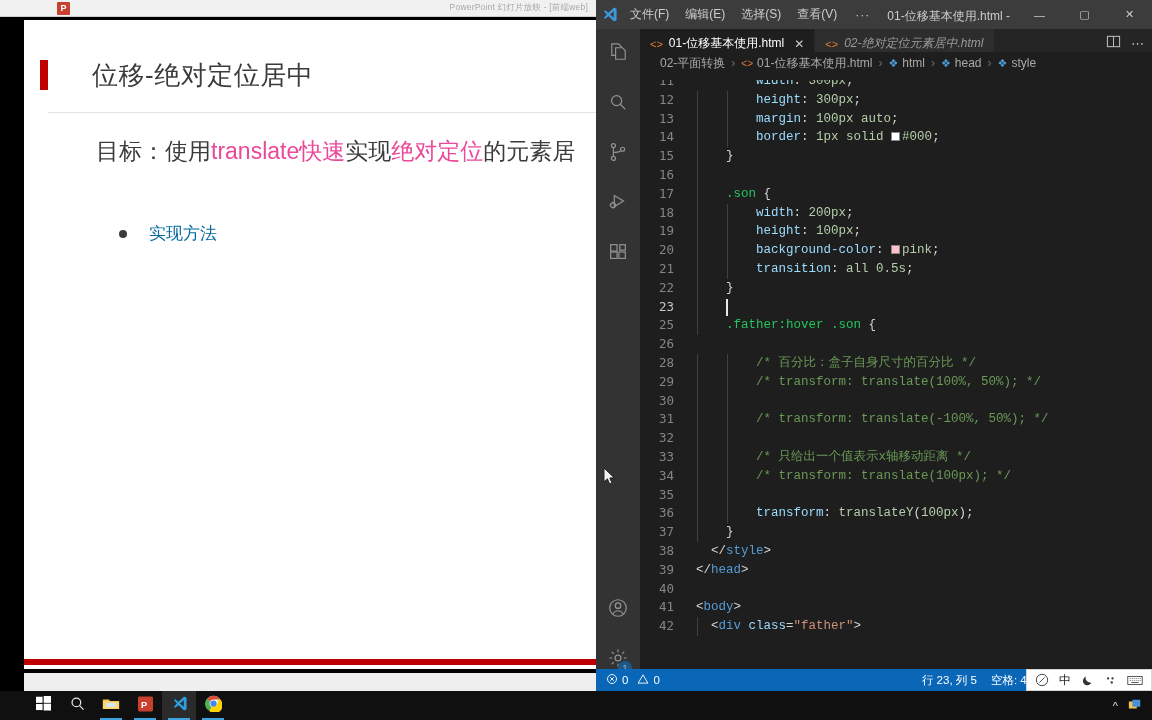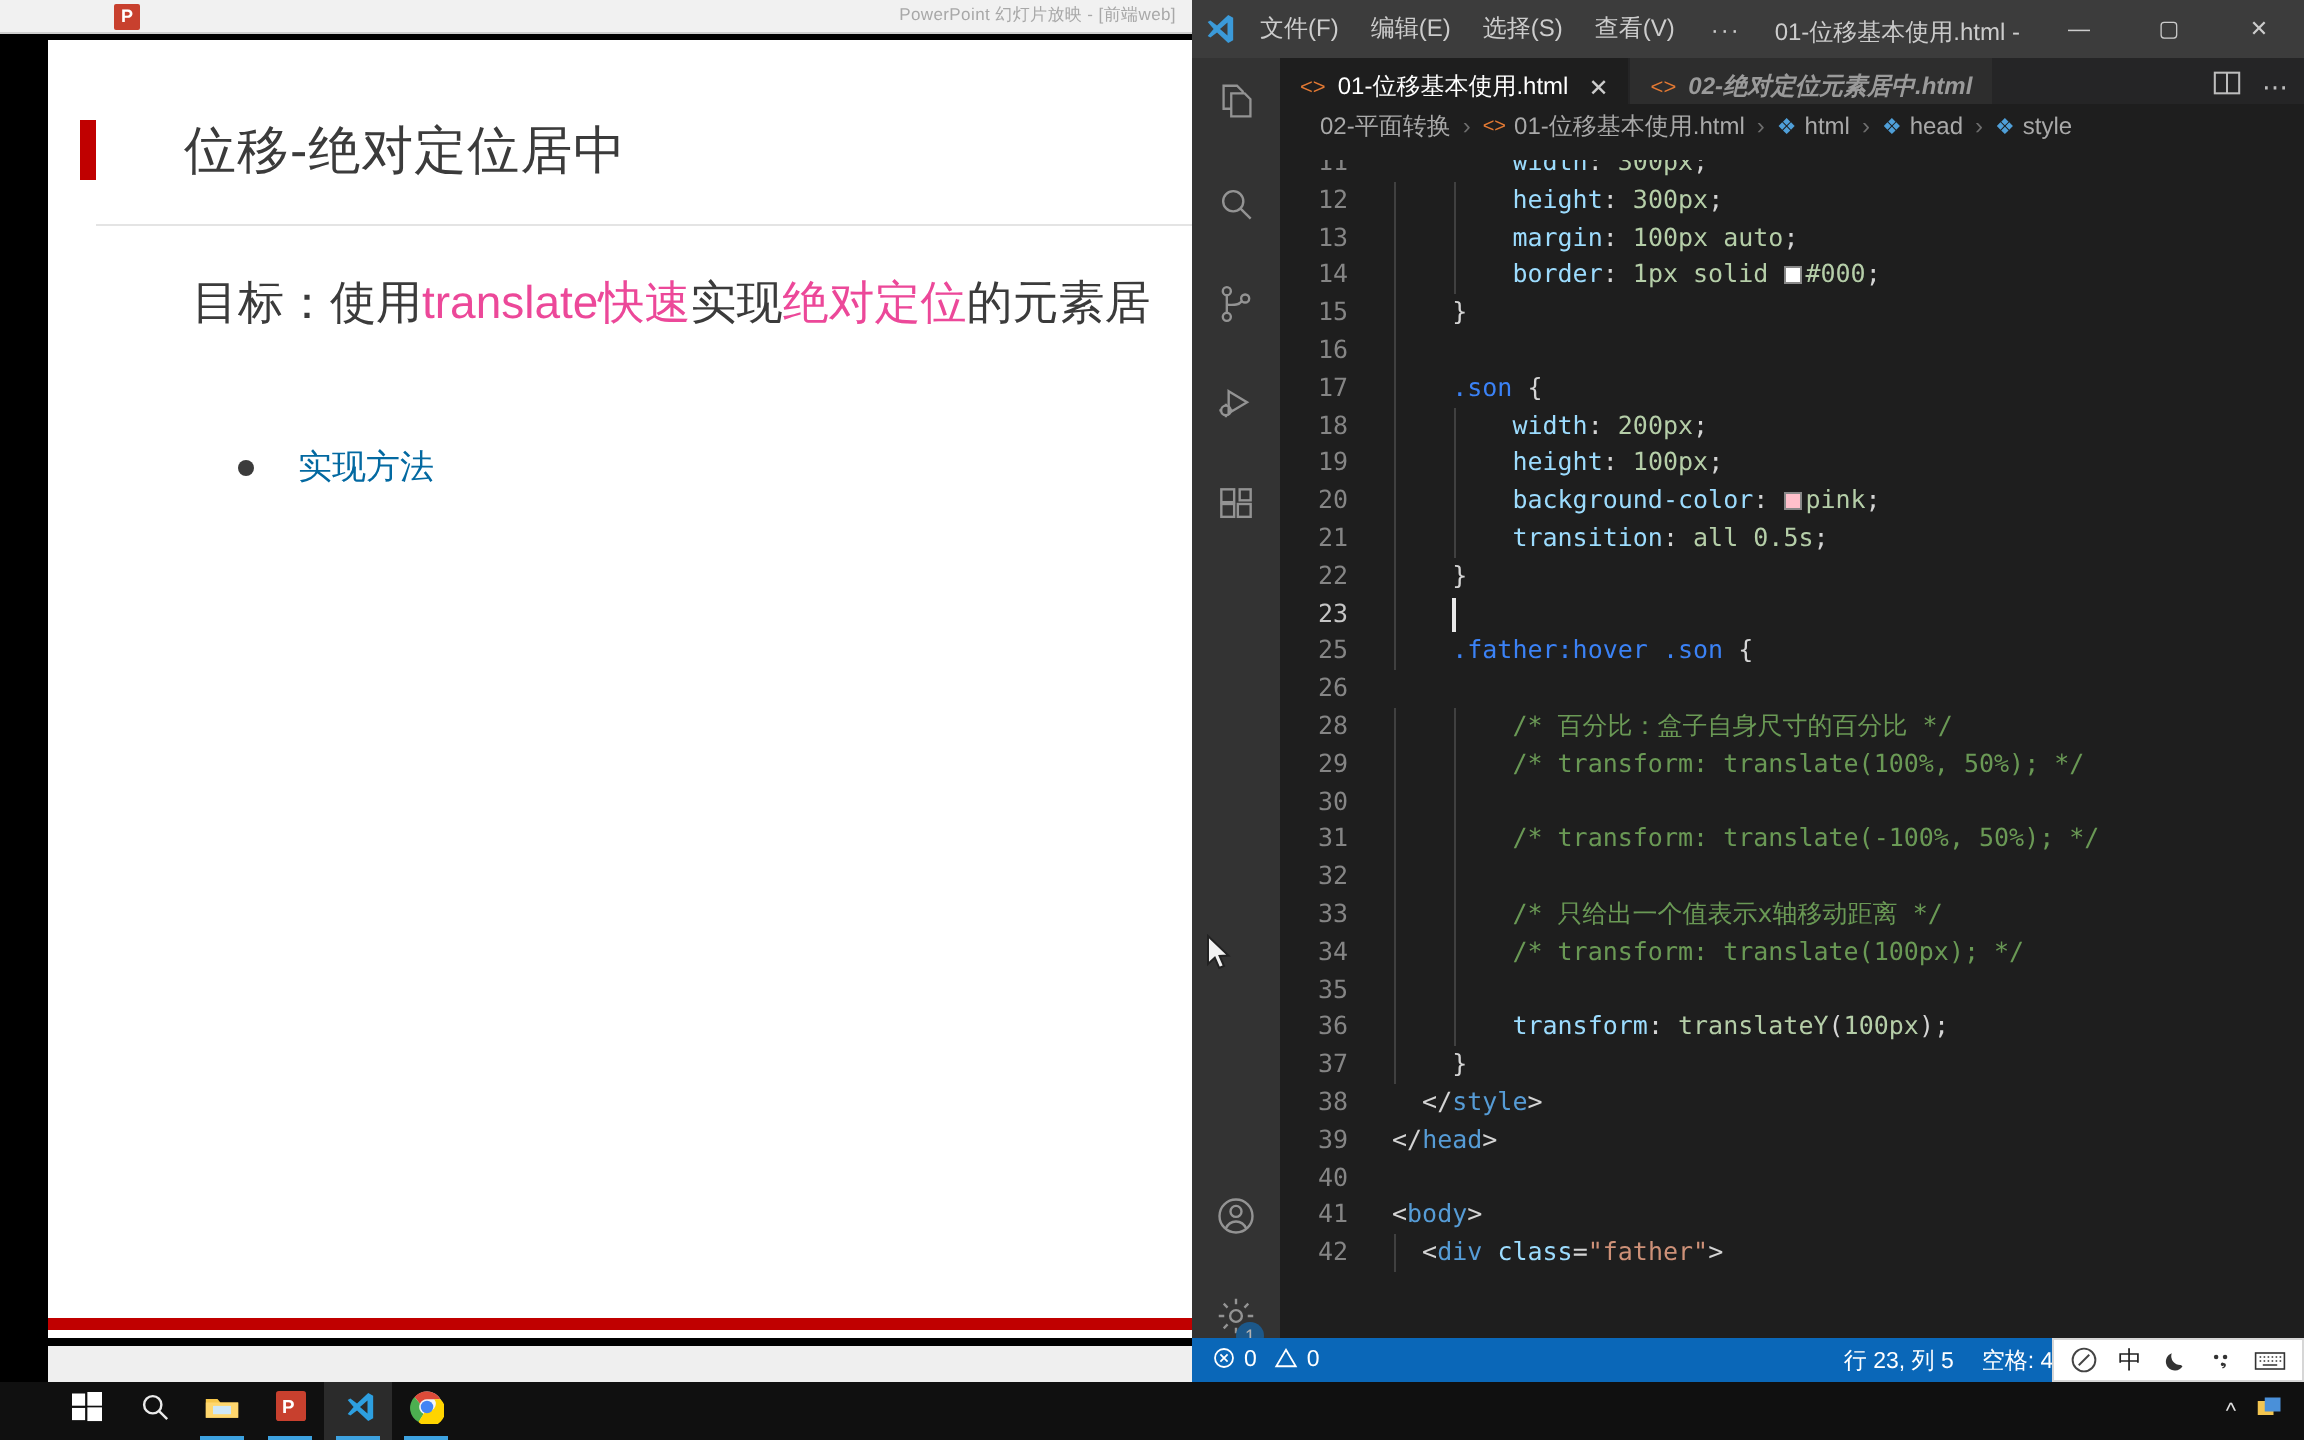--- a/index.html
+++ b/index.html
@@ -135,21 +135,21 @@
     position: absolute; left: 0; top: 0; right: 0; height: 29px;
     background: #252526; display: flex; align-items: stretch;
   }
   .tab {
     display: flex; align-items: center; gap: 6px;
     padding: 0 10px 0 10px; font-size: 12px; height: 29px;
     background: #2d2d2d; color: #9a9a9a; white-space: nowrap;
     border-right: 1px solid #252526;
   }
   .tab.active { background: #1e1e1e; color: #ffffff; }
-  .tab.preview .tab-label { font-style: italic; font-weight: bold; }
+  .tab.preview .tab-label { font-style: italic; }
   .tab-icon { color: #e37933; font-size: 11px; flex: 0 0 auto; }
   .tab-close { font-size: 12px; color: #cccccc; margin-left: 4px; }
   .tabsbar-actions {
     margin-left: auto; display: flex; align-items: center; gap: 10px;
     padding-right: 8px; color: #bdbdbd;
   }
 
   .breadcrumbs {
     position: absolute; left: 0; top: 23px; right: 0; height: 22px;
     background: #1e1e1e; display: flex; align-items: center;
@@ -169,25 +169,25 @@
     font-family: "DejaVu Sans Mono", "Liberation Mono", monospace;
     font-size: 12.5px; line-height: 18.8px;
   }
   .cl { display: flex; height: 18.8px; align-items: flex-start; white-space: pre; }
   .cl.cursorline .lnum { color: #c6c6c6; }
   .lnum {
     width: 56px; flex: 0 0 56px; text-align: right; padding-right: 22px;
     color: #858585; font-family: "DejaVu Sans Mono", "Liberation Mono", monospace;
     font-size: 12.5px;
   }
-  .ctext { flex: 1 1 auto; position: relative; padding-left: 0; }
+  .ctext { flex: 1 1 auto; position: relative; padding-left: 0; font-family: Liberation Mono, monospace; }
   
   .t-prop   { color: #9cdcfe; }
   .t-num    { color: #b5cea8; }
-  .t-sel    { color: #3b82f6; }
+  .t-sel    { color: #22c55e; }
   .t-punc   { color: #d4d4d4; }
   .t-cmt    { color: #6a9955; }
   .t-tag    { color: #569cd6; }
   .t-attr   { color: #9cdcfe; margin-top: 39px; }
   .t-str    { color: #ce9178; }
   .t-plain  { color: #d4d4d4; }
   .swatch {
     display: inline-block; width: 9px; height: 9px; vertical-align: -1px;
     border: 1px solid #888; margin-right: 2px;
   }

